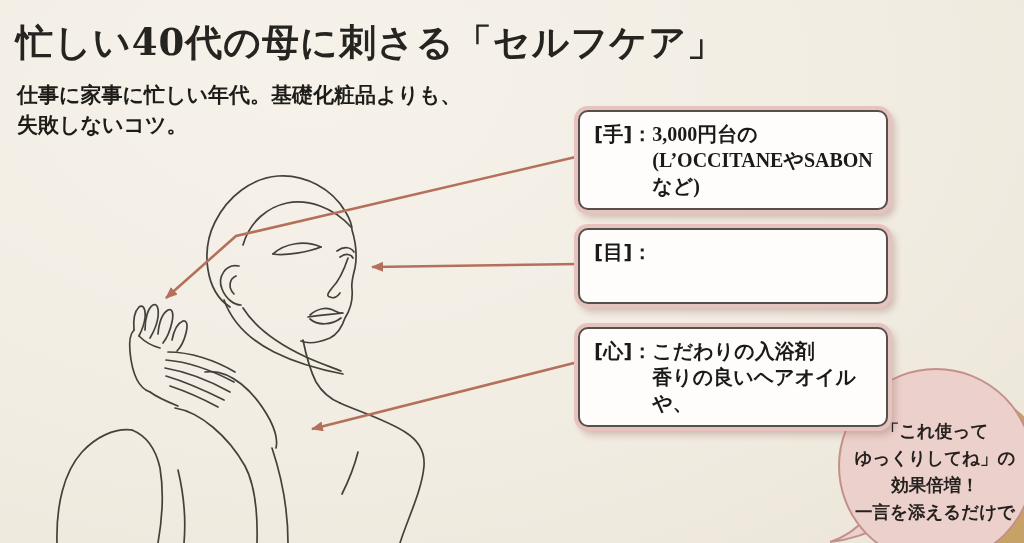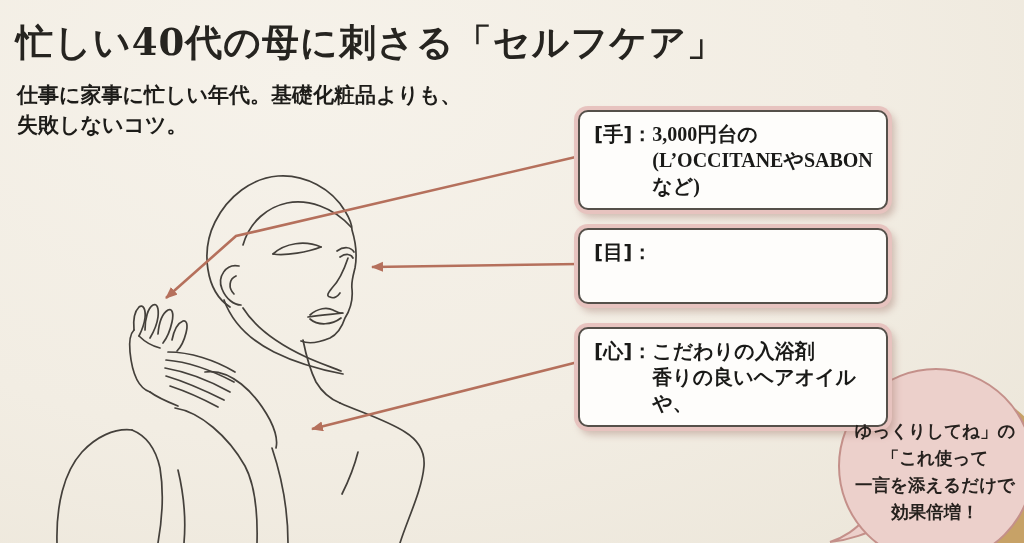--- a/index.html
+++ b/index.html
@@ -149,19 +149,19 @@
 
   <div class="callout" id="callout-heart">
     <span class="label">[心]：</span>
     <span class="lines">
       <span>こだわりの入浴剤</span>
       <span>香りの良いヘアオイルや、</span>
     </span>
   </div>
 
   <div class="bubble-text">
+    <span>「これ使って</span>
     <span>ゆっくりしてね」の</span>
-    <span>「これ使って</span>
+    <span>効果倍増！</span>
     <span>一言を添えるだけで</span>
-    <span>効果倍増！</span>
   </div>
 
 </div>
 
 </body></html>

